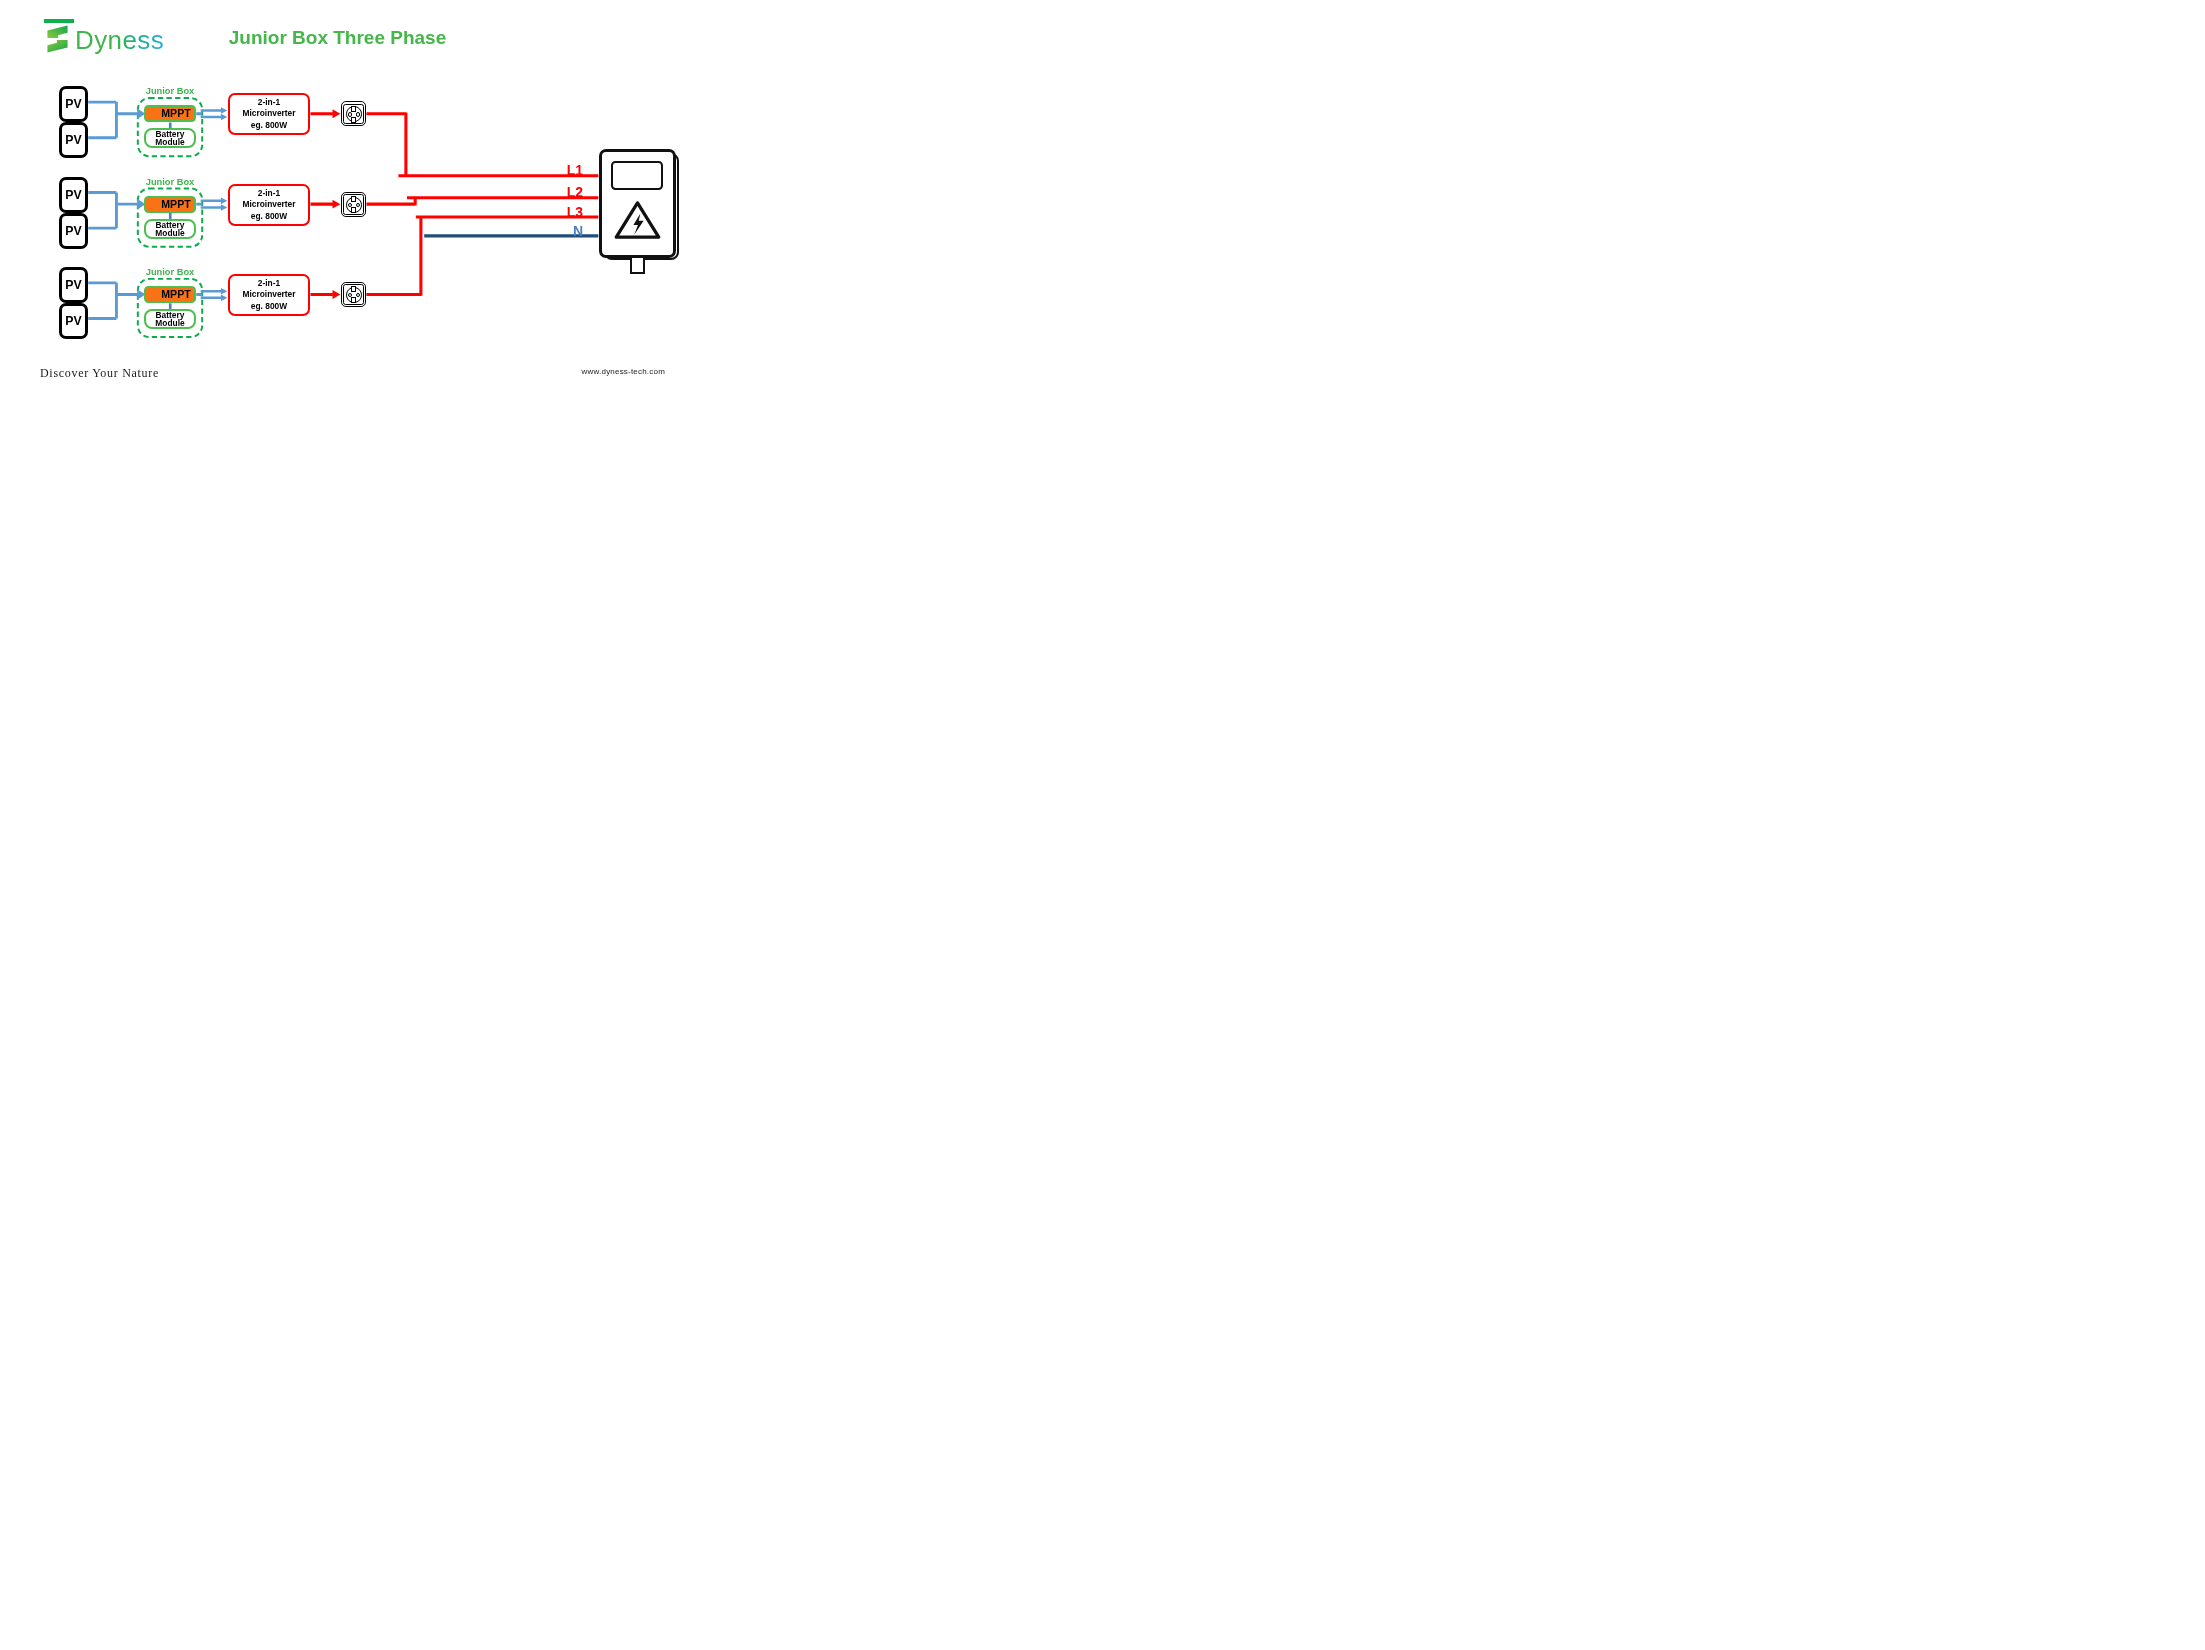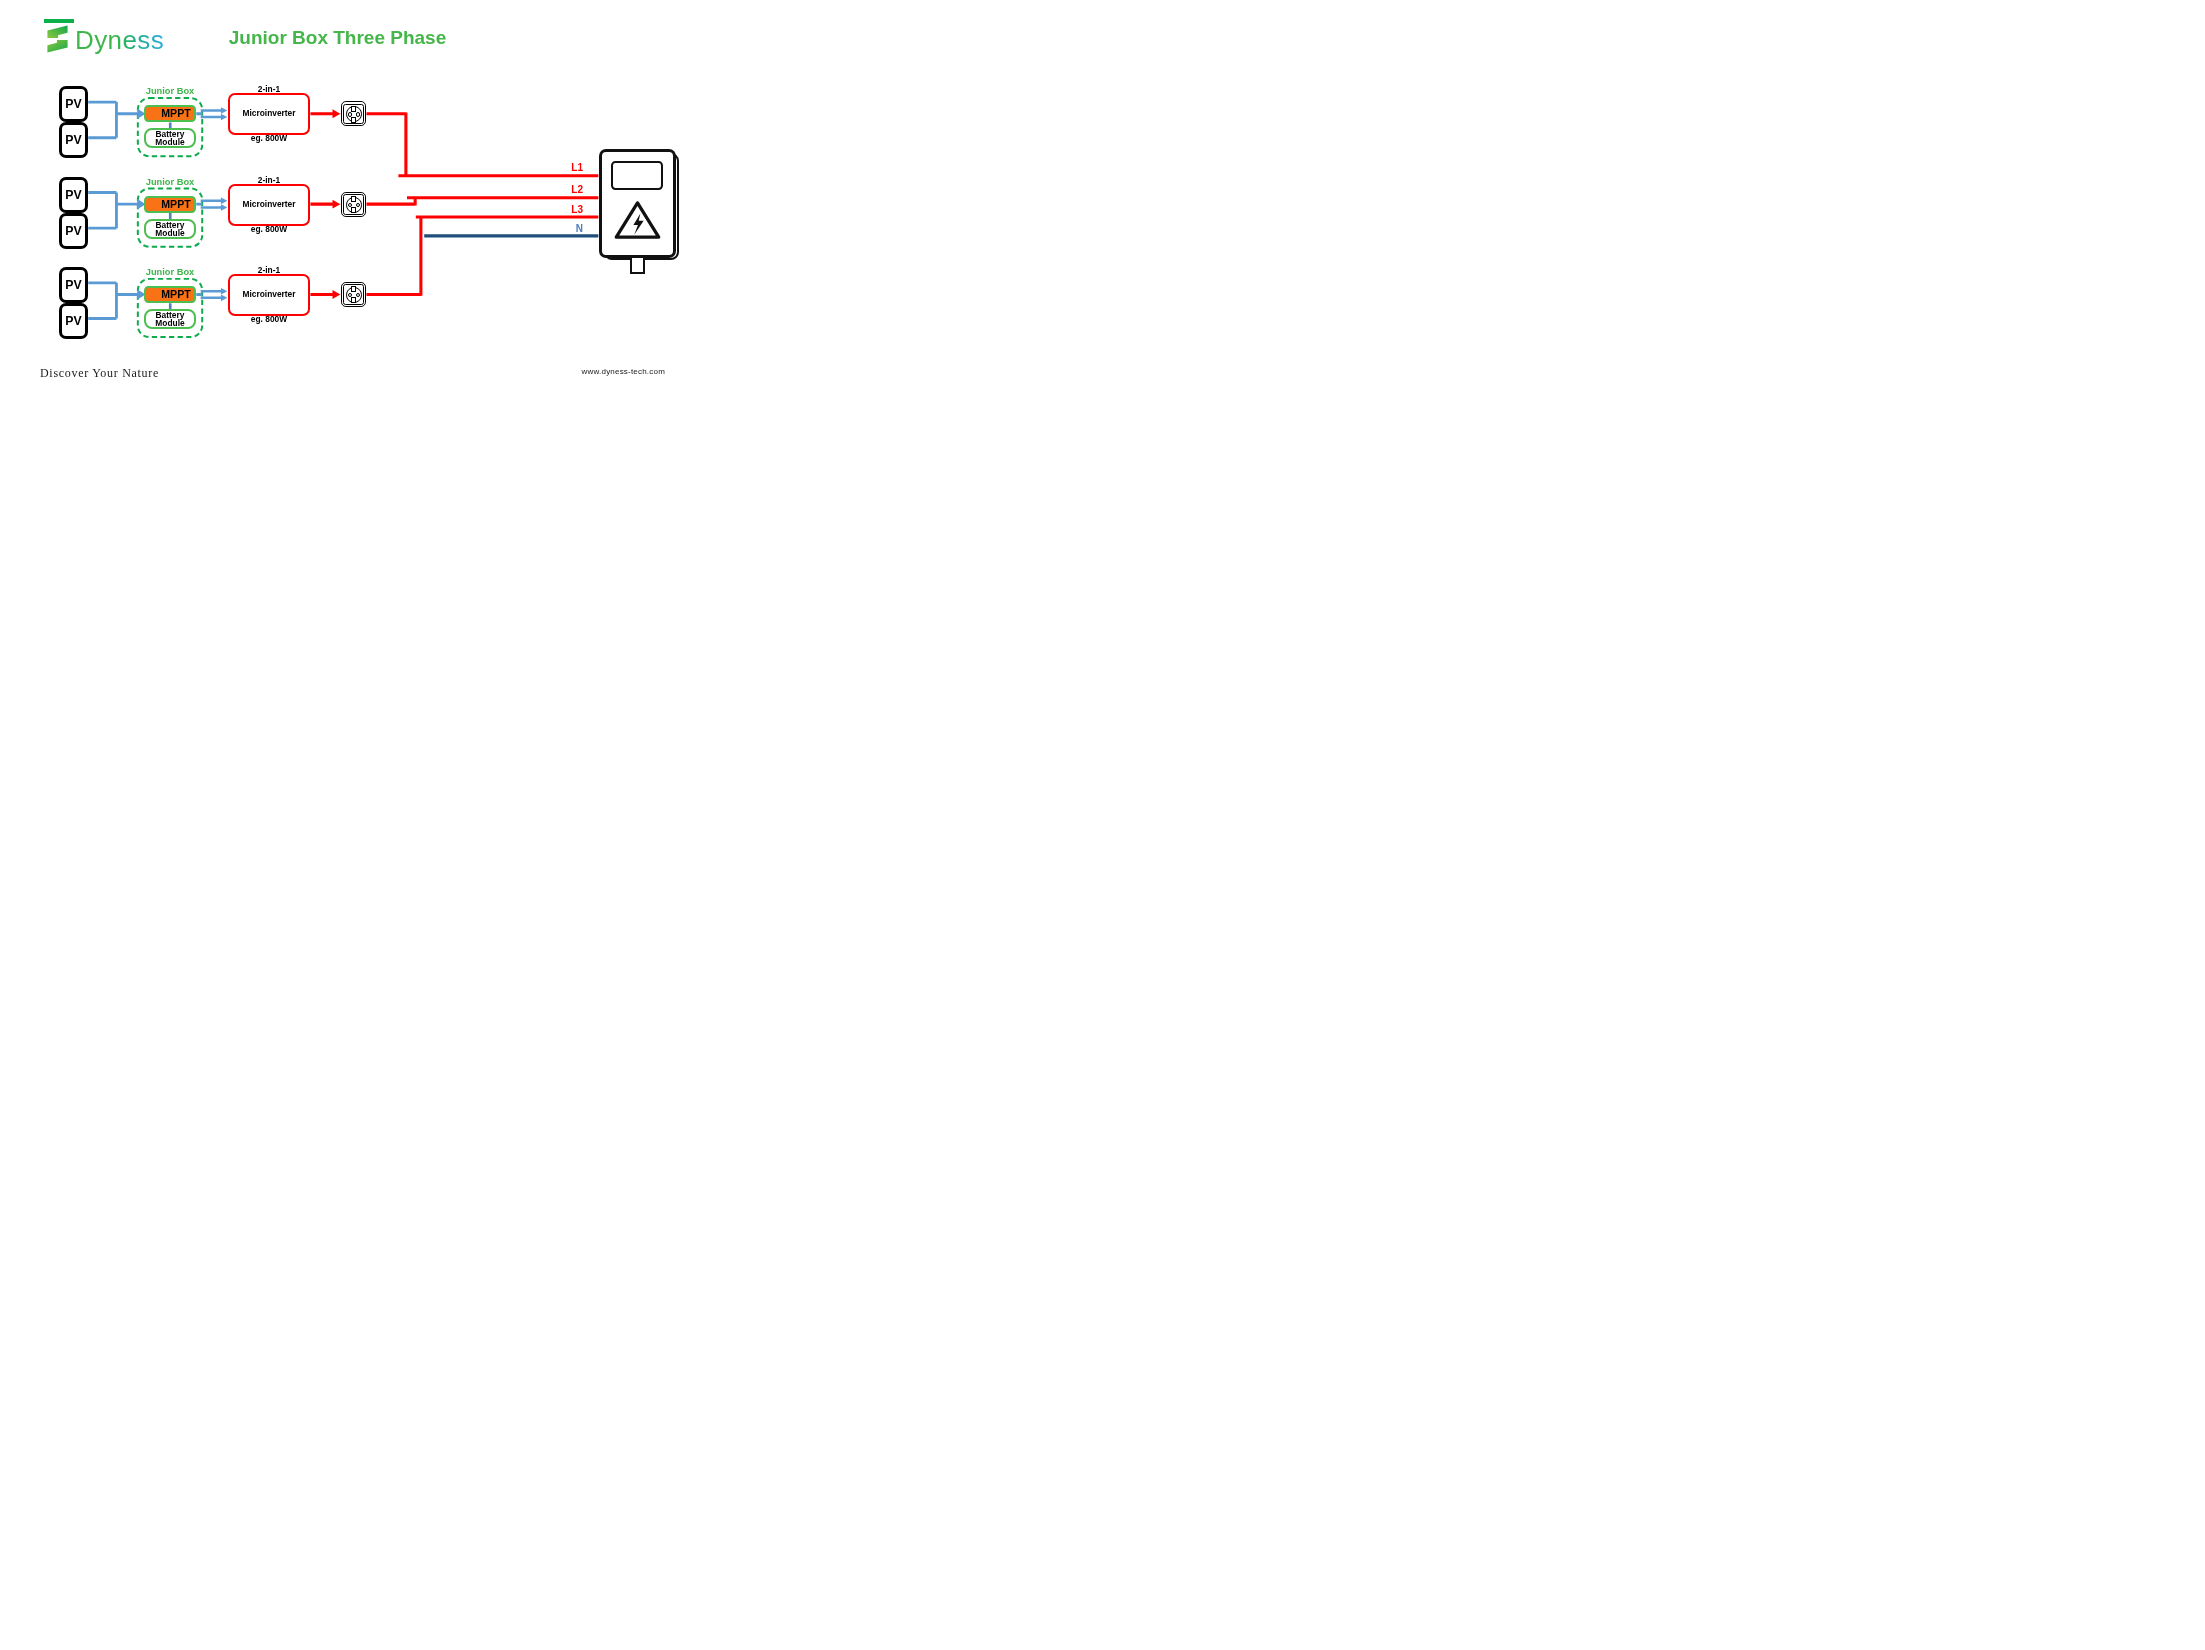--- a/index.html
+++ b/index.html
@@ -47,39 +47,39 @@
   .battery-box {
     left:144px; top:42px; width:52px; height:20px; box-sizing:border-box;
     border:2.2px solid #4dbe50; border-radius:8px; background:#fff;
     display:flex; flex-direction:column; align-items:center; justify-content:center;
     font-size:8.4px; font-weight:bold; color:#000; line-height:8.4px;
   }
   .inverter-box {
     left:228px; top:6.6px; width:82px; height:42px; box-sizing:border-box;
     border:2.6px solid #ff0000; border-radius:7px; background:#fff;
     display:flex; flex-direction:column; align-items:center; justify-content:center;
-    gap:16px; font-size:8.4px; font-weight:bold; color:#000; line-height:8.4px;
+    gap:3px; font-size:8.4px; font-weight:bold; color:#000; line-height:8.4px;
   }
 
   
   .socket { left:341px; width:25px; height:25px; box-sizing:border-box;
     border:1.8px solid #000; border-radius:4.9px; background:#fff; }
   .socket.r1 { top:15.4px; } .socket.r2 { top:15px; } .socket.r3 { top:15px; }
   .socket-inner { position:absolute; inset:1.3px; border:1.3px solid #000; border-radius:2.6px; background:#fff; }
   .socket-circle { position:absolute; left:50%; top:50%; width:13.7px; height:13.7px;
     margin:-7.6px 0 0 -7.6px; border:1.5px solid #000; border-radius:50%; background:#fff; }
   .socket-hole { position:absolute; top:50%; width:2.2px; height:2.2px; margin-top:-1.8px;
     border:1.1px solid #000; border-radius:50%; background:#fff; }
   .hole-left { left:0.9px; } .hole-right { right:0.9px; }
   .socket-notch { position:absolute; left:50%; width:2.6px; height:4px; margin-left:-2.4px;
     border:1.1px solid #000; background:#fff; }
   .notch-top { top:-1.8px; } .notch-bottom { bottom:-1.8px; }
 
   
-  .bus-label { width:40px; text-align:right; font-size:10px; font-weight:bold; }
+  .bus-label { width:40px; text-align:right; font-size:14px; font-weight:bold; }
   .lbl-red { color:#ff0000; } .lbl-n { color:#4a7ebf; }
   .lbl-l1 { left:543px; top:162px; }
   .lbl-l2 { left:543px; top:184px; }
   .lbl-l3 { left:543px; top:204px; }
   .lbl-n  { left:543px; top:223px; }
 
   
   .panel-shadow { left:604px; top:153px; width:75px; height:107px; box-sizing:border-box;
     border:2.2px solid #111; border-radius:8px; background:#fff; }
   .panel-tab { left:630px; top:255px; width:14.6px; height:19px; box-sizing:border-box;

